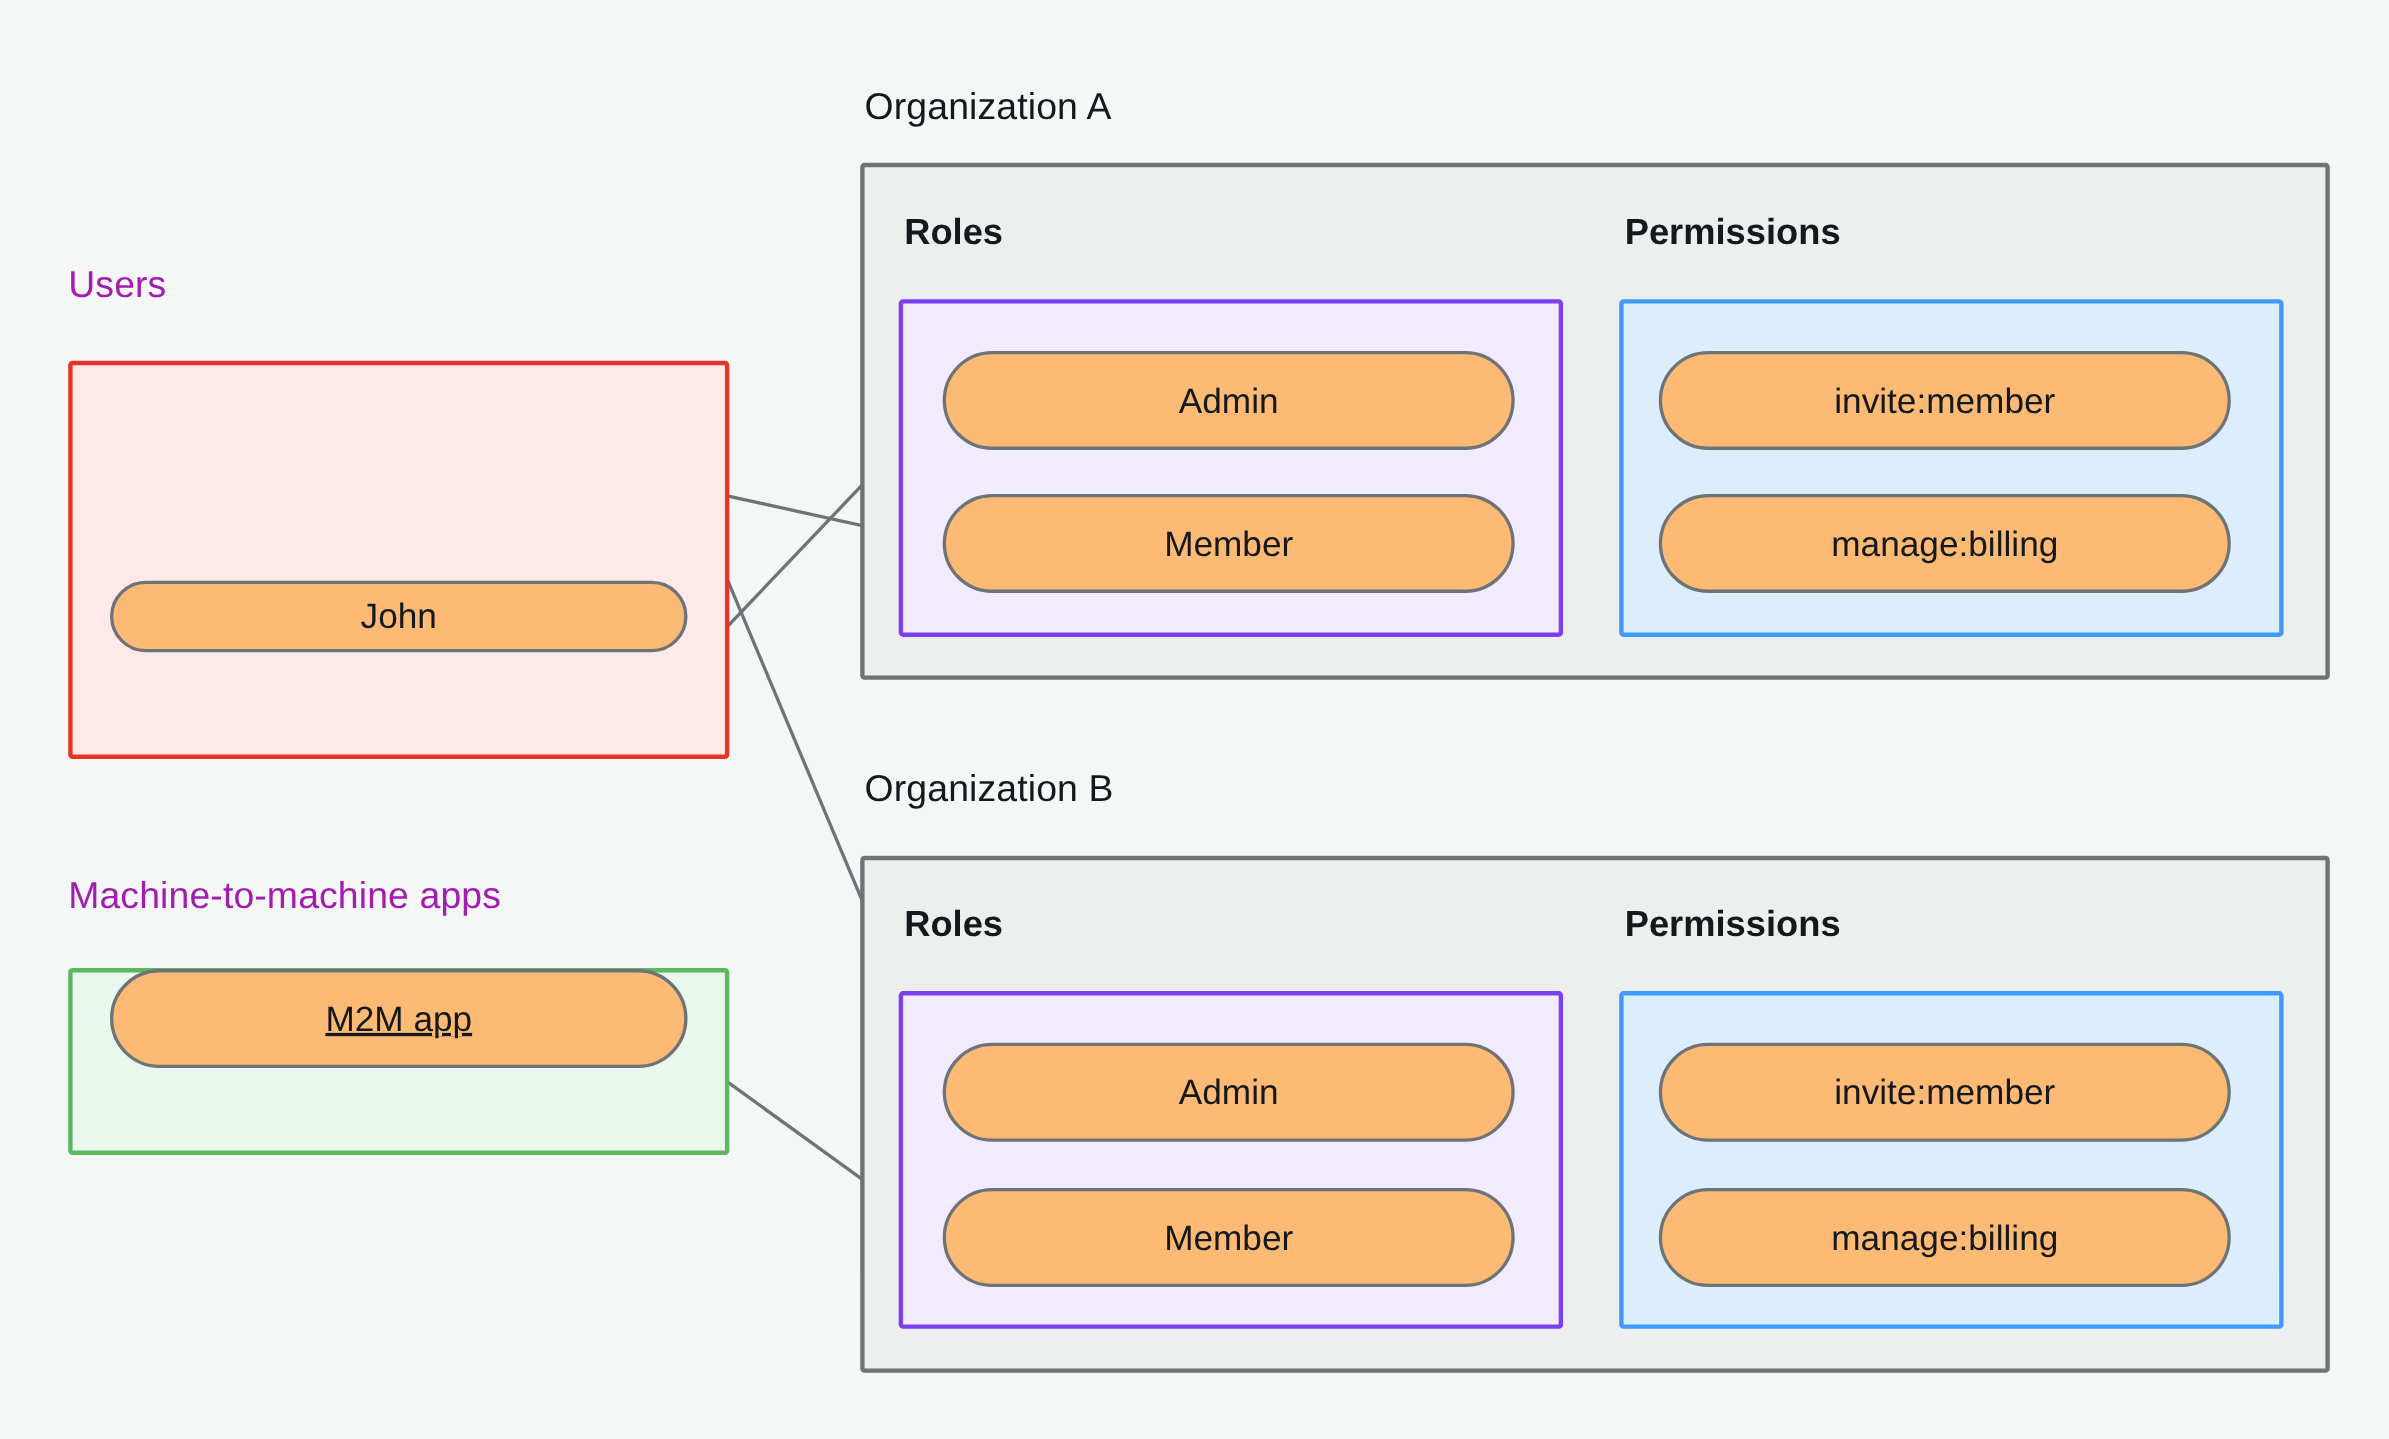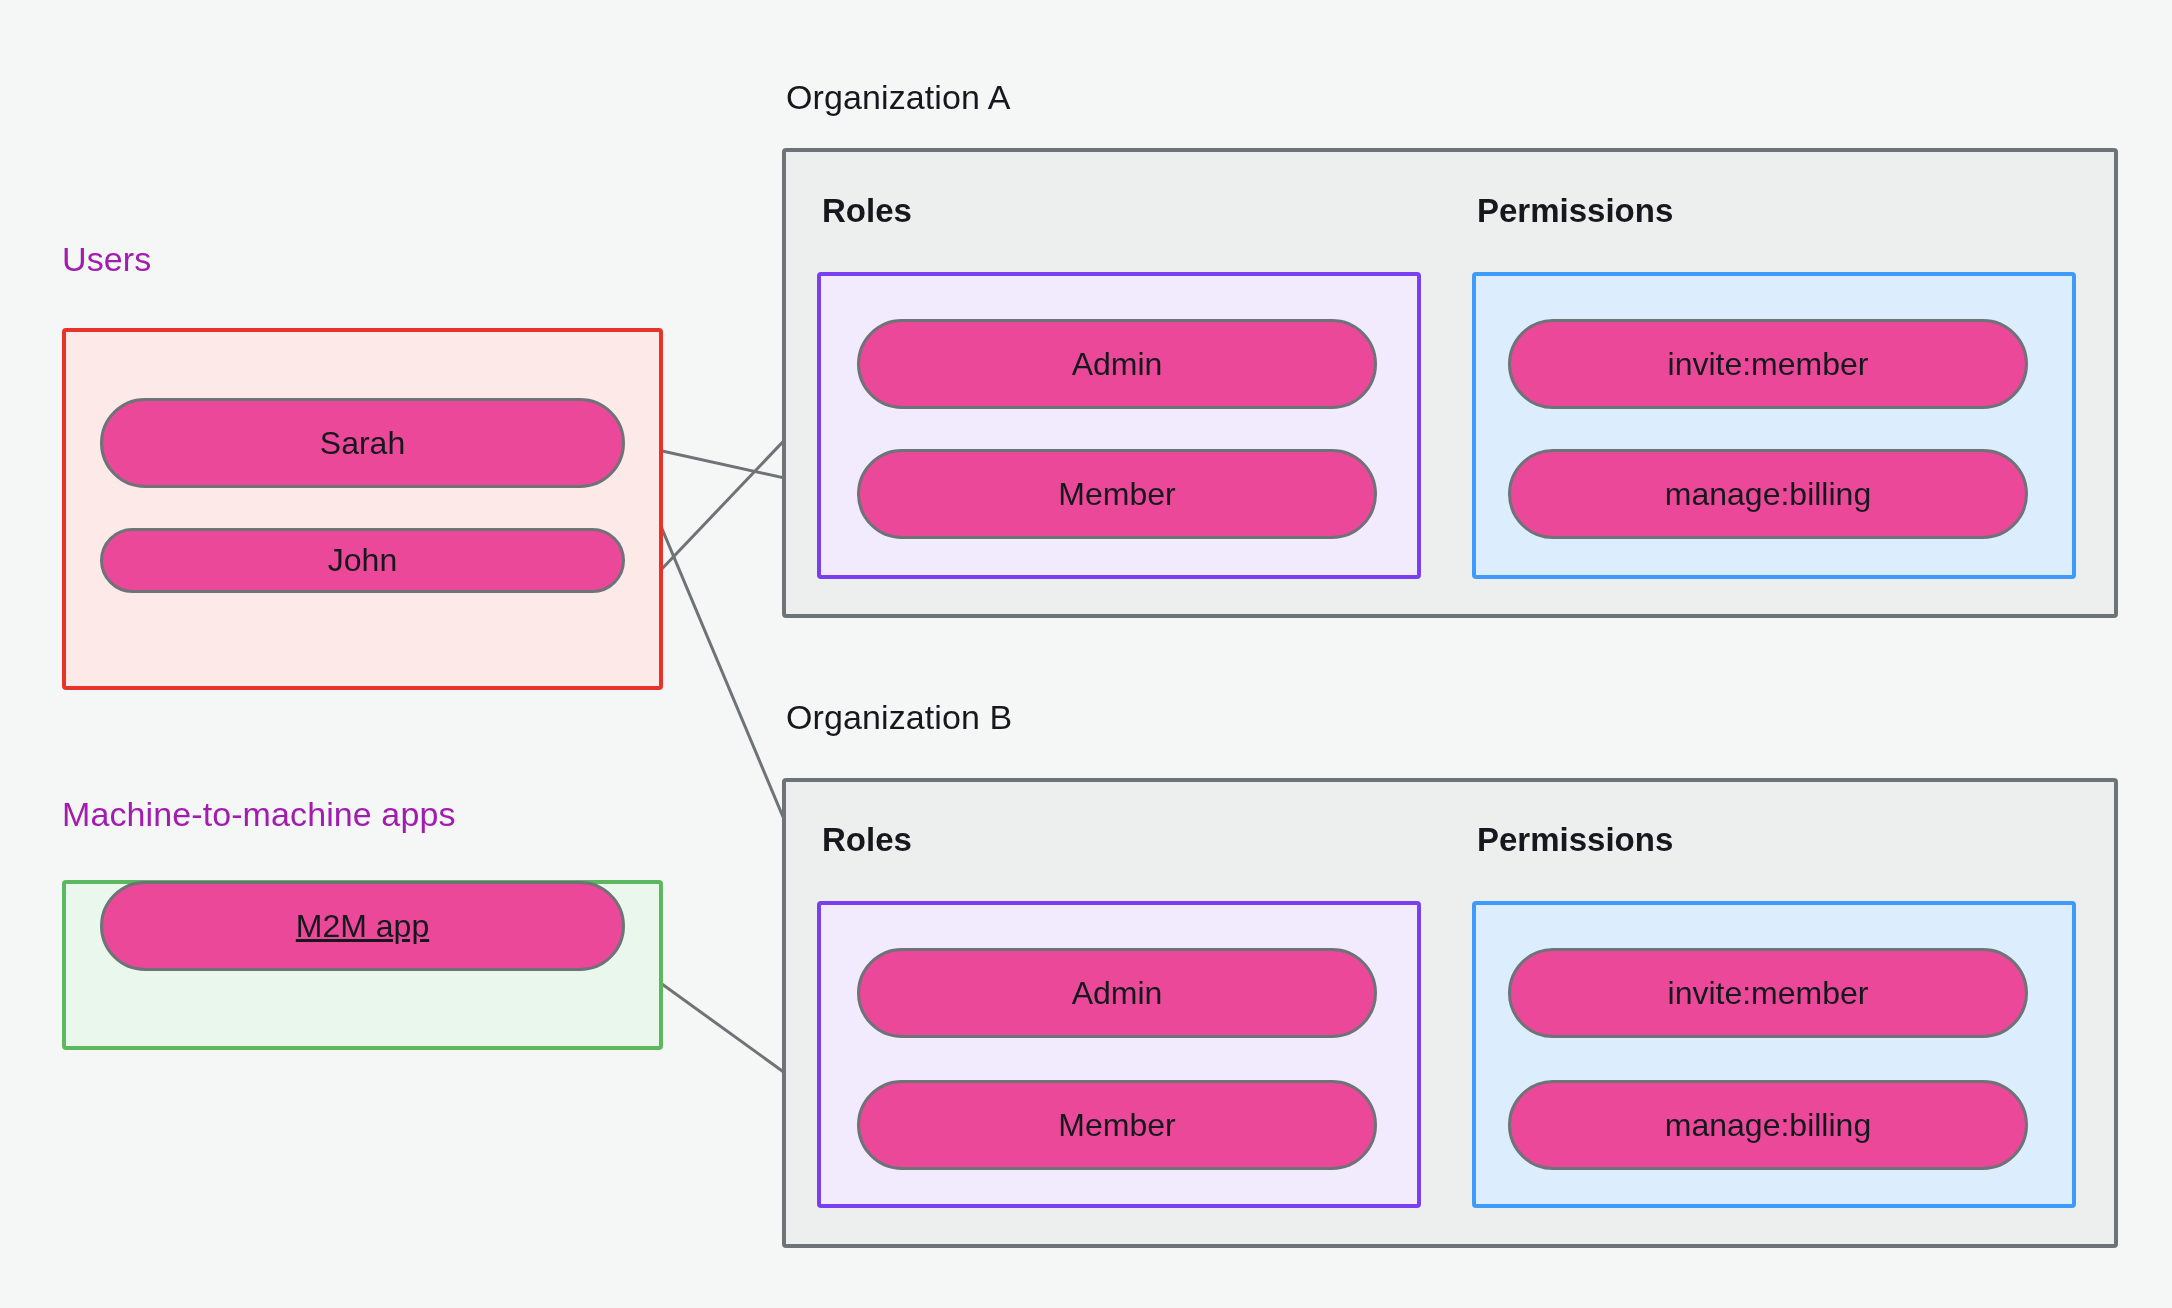--- a/index.html
+++ b/index.html
@@ -56,21 +56,21 @@
   }
   .group-perms {
     border: 4px solid #3e9bfb;
     background: #dcedfe;
   }
 
   
   .pill {
     position: absolute;
     box-sizing: border-box;
-    background: #ec4899;
+    background: #fdba74;
     border: 3px solid #6e7377;
     border-radius: 60px;
     display: flex;
     align-items: center;
     justify-content: center;
     font-size: 32px;
     color: #15191d;
     white-space: nowrap;
   }
 
@@ -135,23 +135,20 @@
     <circle cx="1508" cy="364" r="9"></circle>
     <circle cx="1508" cy="494" r="9"></circle>
     <circle cx="1508" cy="993" r="9"></circle>
     <circle cx="1508" cy="1125" r="9"></circle>
   </svg>
 
   <div class="caption" style="left:62px; top:240px;"><span>Users</span></div>
 
   <div class="group group-users" style="left:62px; top:328px; width:601px; height:362px;"></div>
 
-  <div class="pill" style="left:100px; top:398px; width:525px; height:90px;">
-    <span>Sarah</span>
-  </div>
 
   <div class="pill" style="left:100px; top:528px; width:525px; height:65px;">
     <span>John</span>
   </div>
 
   <div class="caption" style="left:62px; top:795px;"><span>Machine-to-machine apps</span></div>
 
   <div class="group group-m2m" style="left:62px; top:880px; width:601px; height:170px;"></div>
 
   <div class="pill" style="left:100px; top:881px; width:525px; height:90px;text-decoration:underline;">

